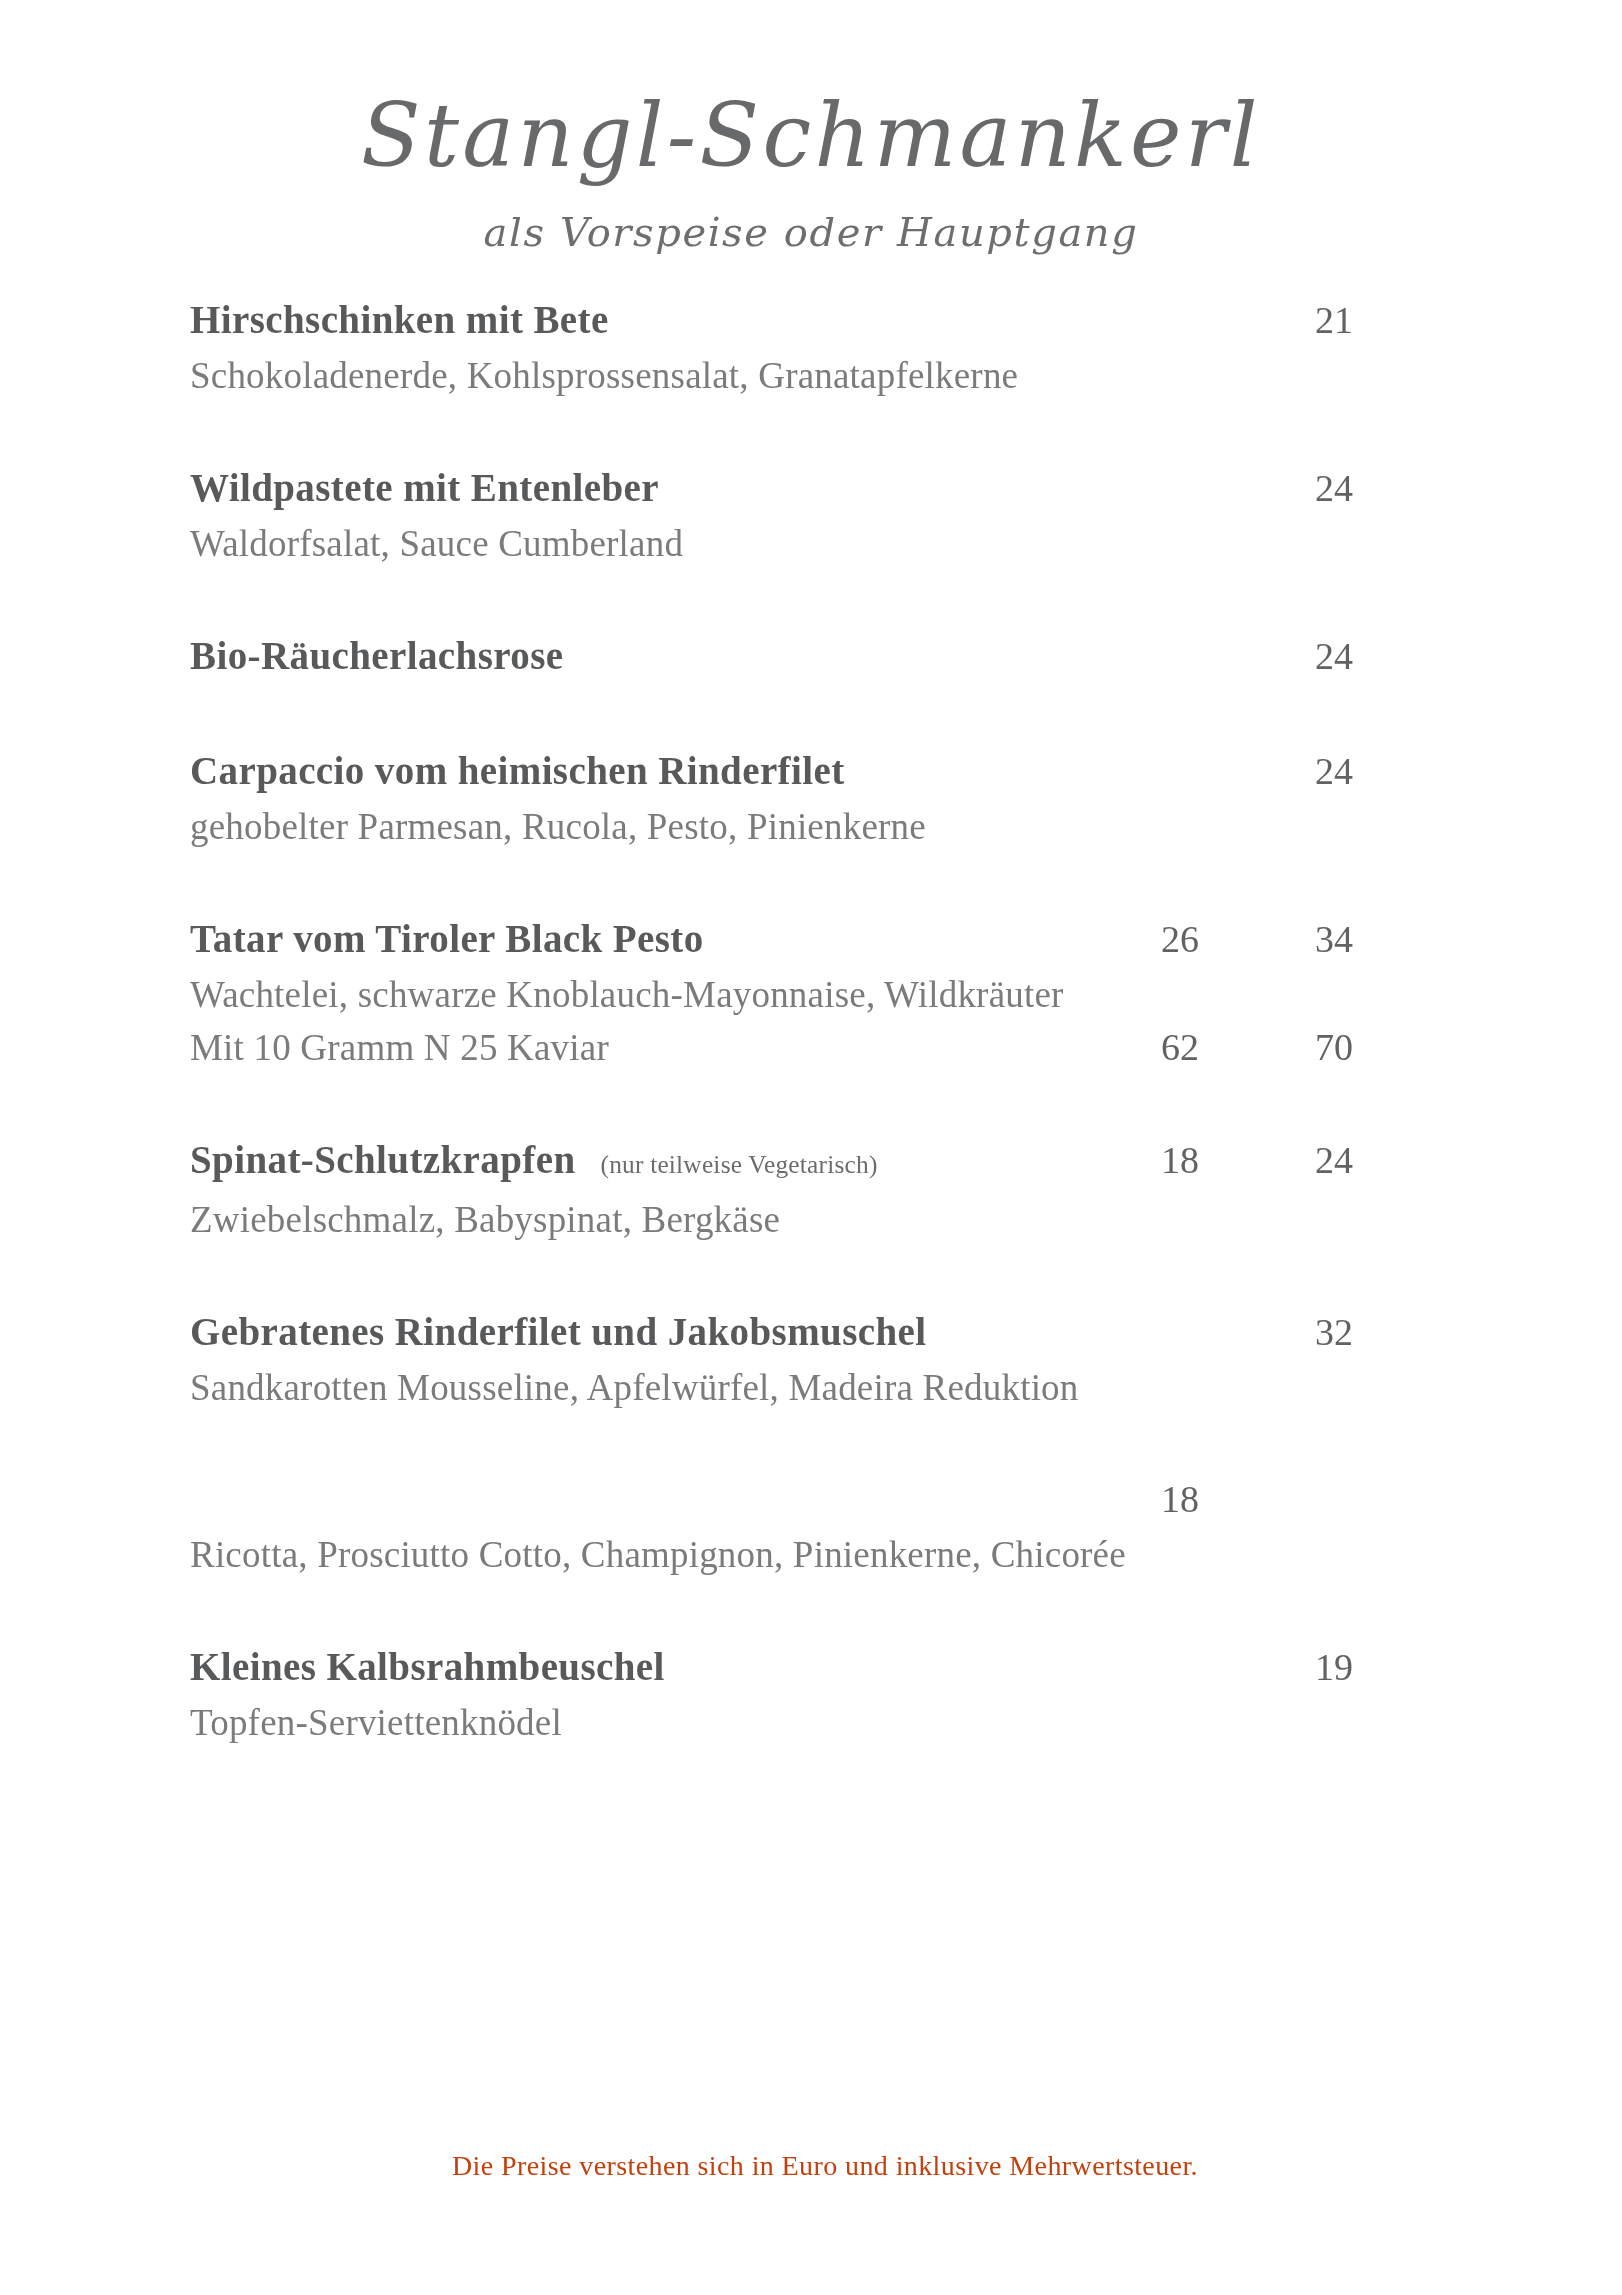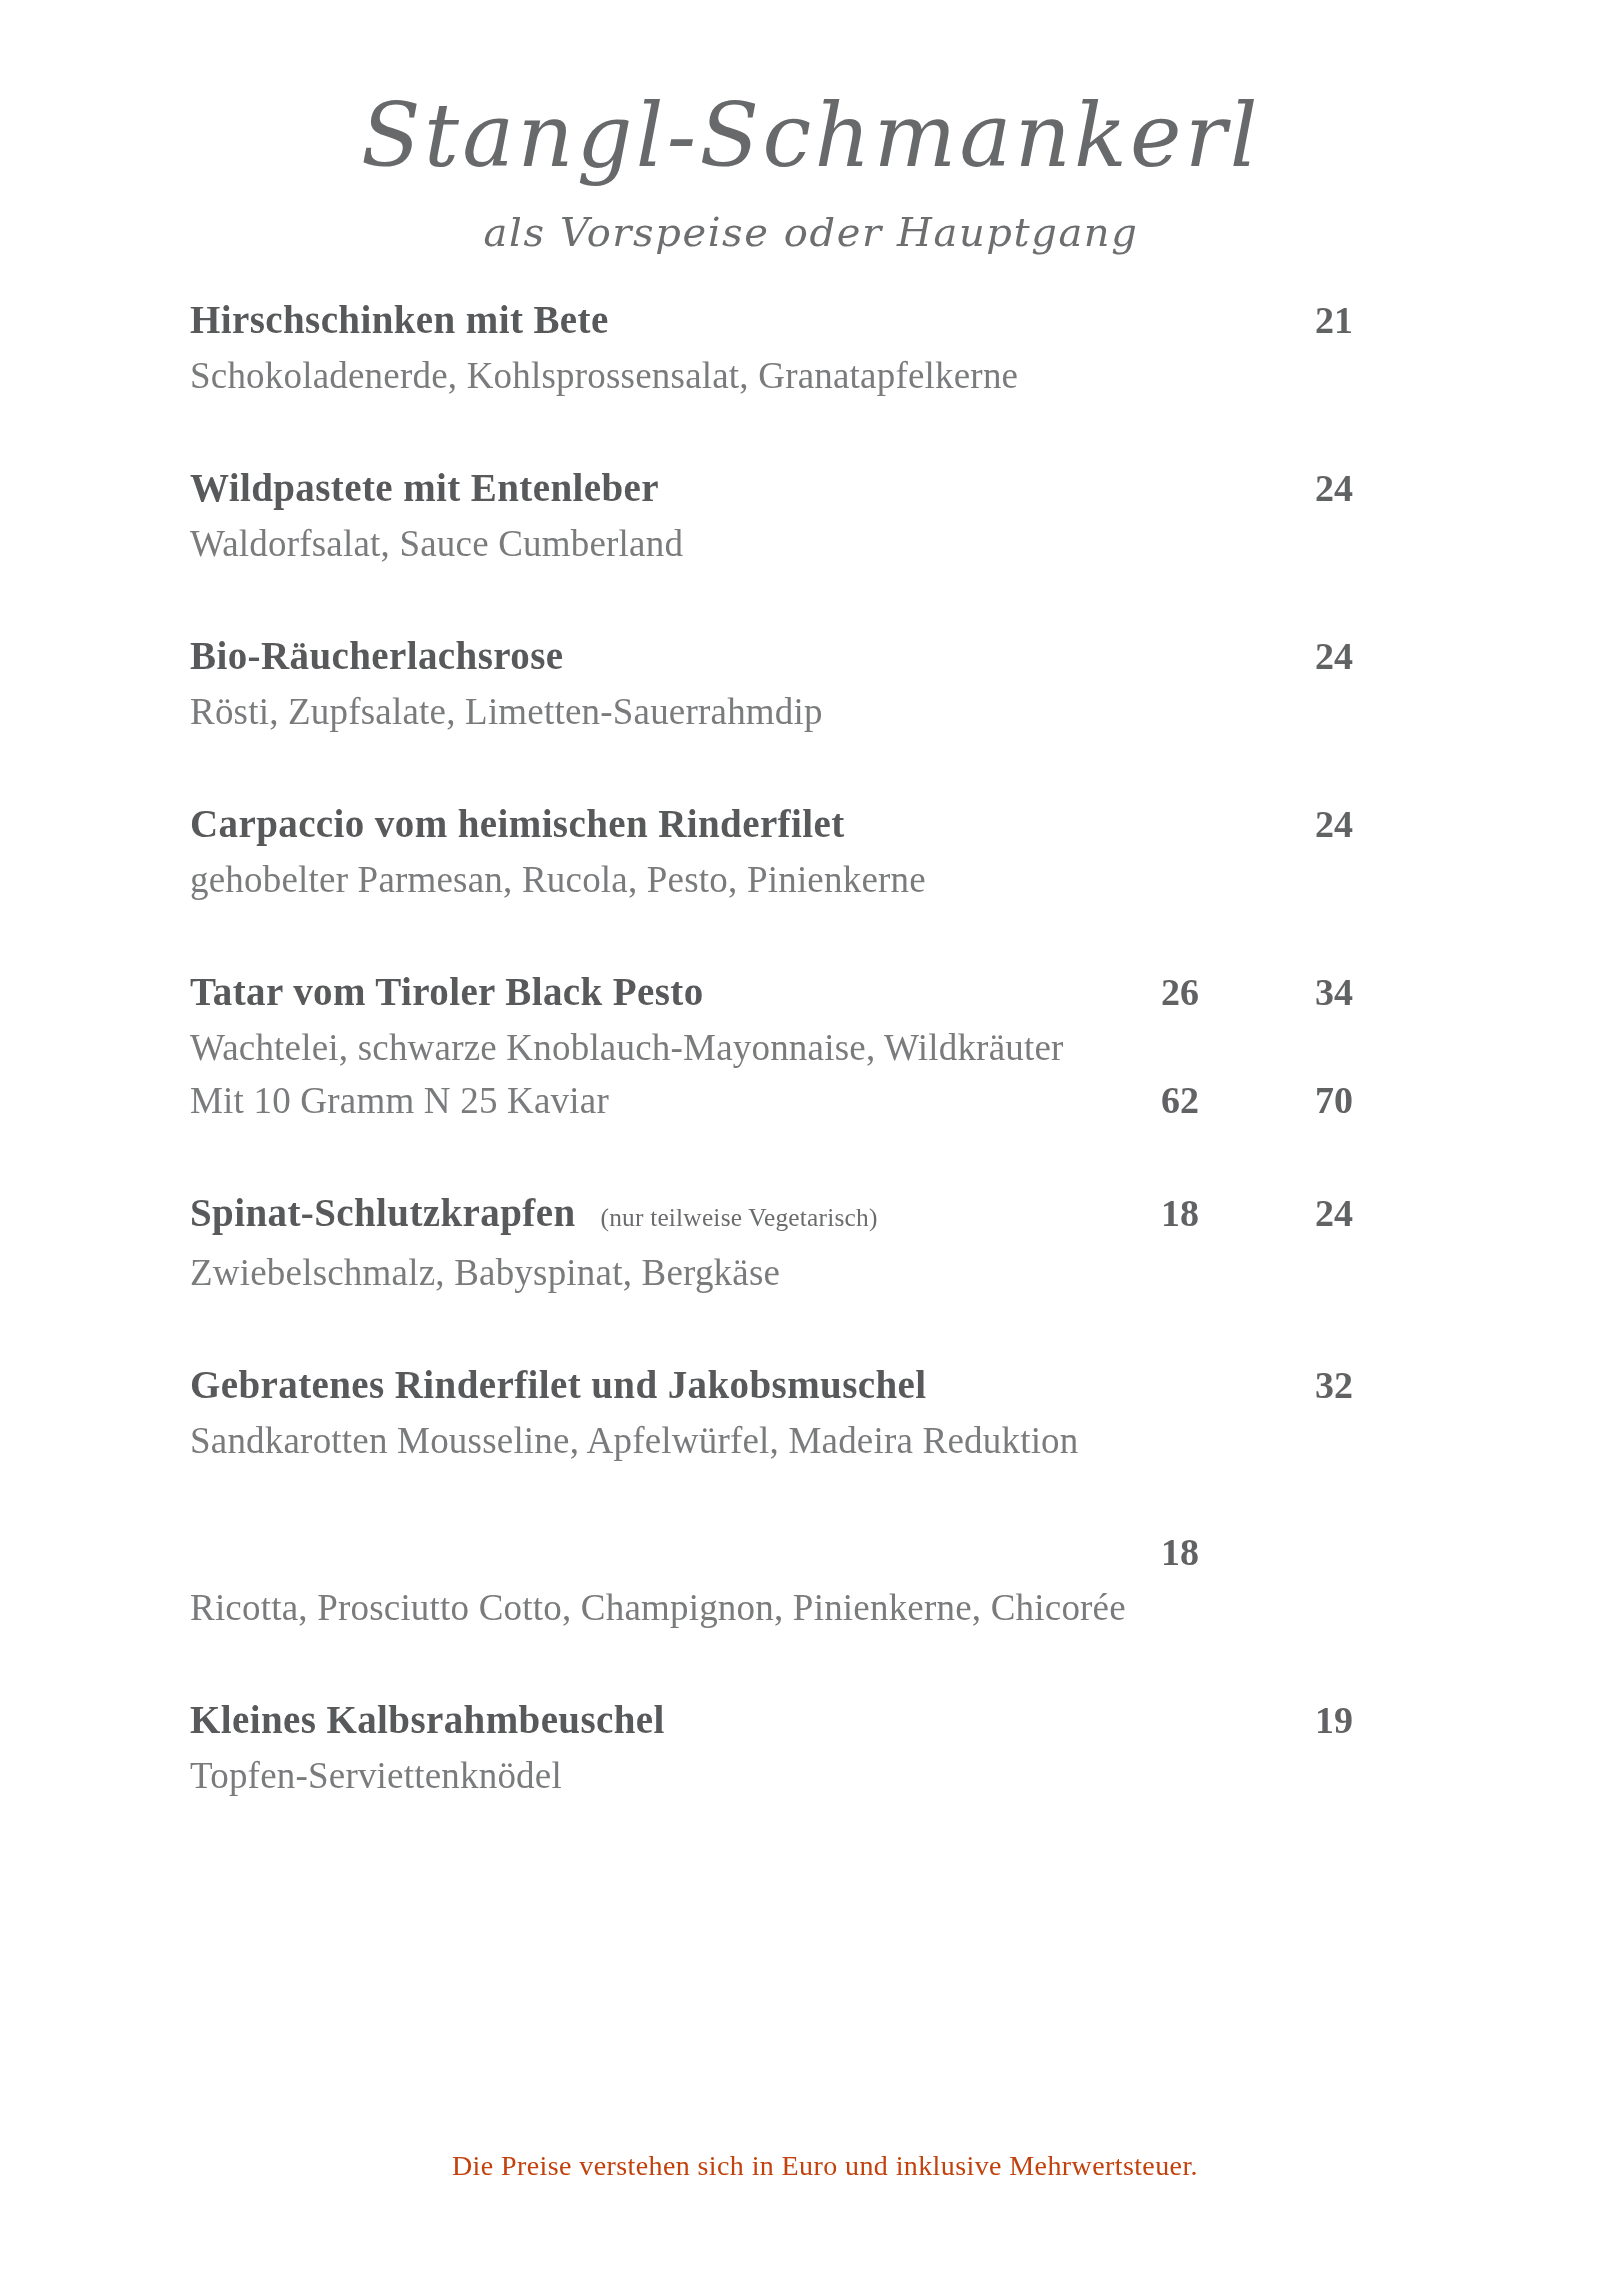--- a/index.html
+++ b/index.html
@@ -65,21 +65,21 @@
     margin-left:25px;
   }
   .item-desc{
     font-size:37px;
     letter-spacing:0.2px;
     color:#7a7b7d;
     white-space:nowrap;
   }
   .price{
     font-size:38px;
-    font-weight:bold;
+    font-weight:normal;
     color:#616264;
     text-align:center;
   }
   .page-footer{
     position:absolute;
     left:14px;
     top:2150px;
     width:100%;
     text-align:center;
     font-size:28px;
@@ -121,25 +121,20 @@
           <span class="price"></span>
           <span class="price"></span>
         </div>
       </div>
       <div class="menu-item">
         <div class="row title-row">
           <span class="item-name">Bio-Räucherlachsrose</span>
           <span class="price"></span>
           <span class="price">24</span>
         </div>
-        <div class="row desc-row">
-          <span class="item-desc">Rösti, Zupfsalate, Limetten-Sauerrahmdip</span>
-          <span class="price"></span>
-          <span class="price"></span>
-        </div>
       </div>
       <div class="menu-item">
         <div class="row title-row">
           <span class="item-name">Carpaccio vom heimischen Rinderfilet</span>
           <span class="price"></span>
           <span class="price">24</span>
         </div>
         <div class="row desc-row">
           <span class="item-desc">gehobelter Parmesan, Rucola, Pesto, Pinienkerne</span>
           <span class="price"></span>

